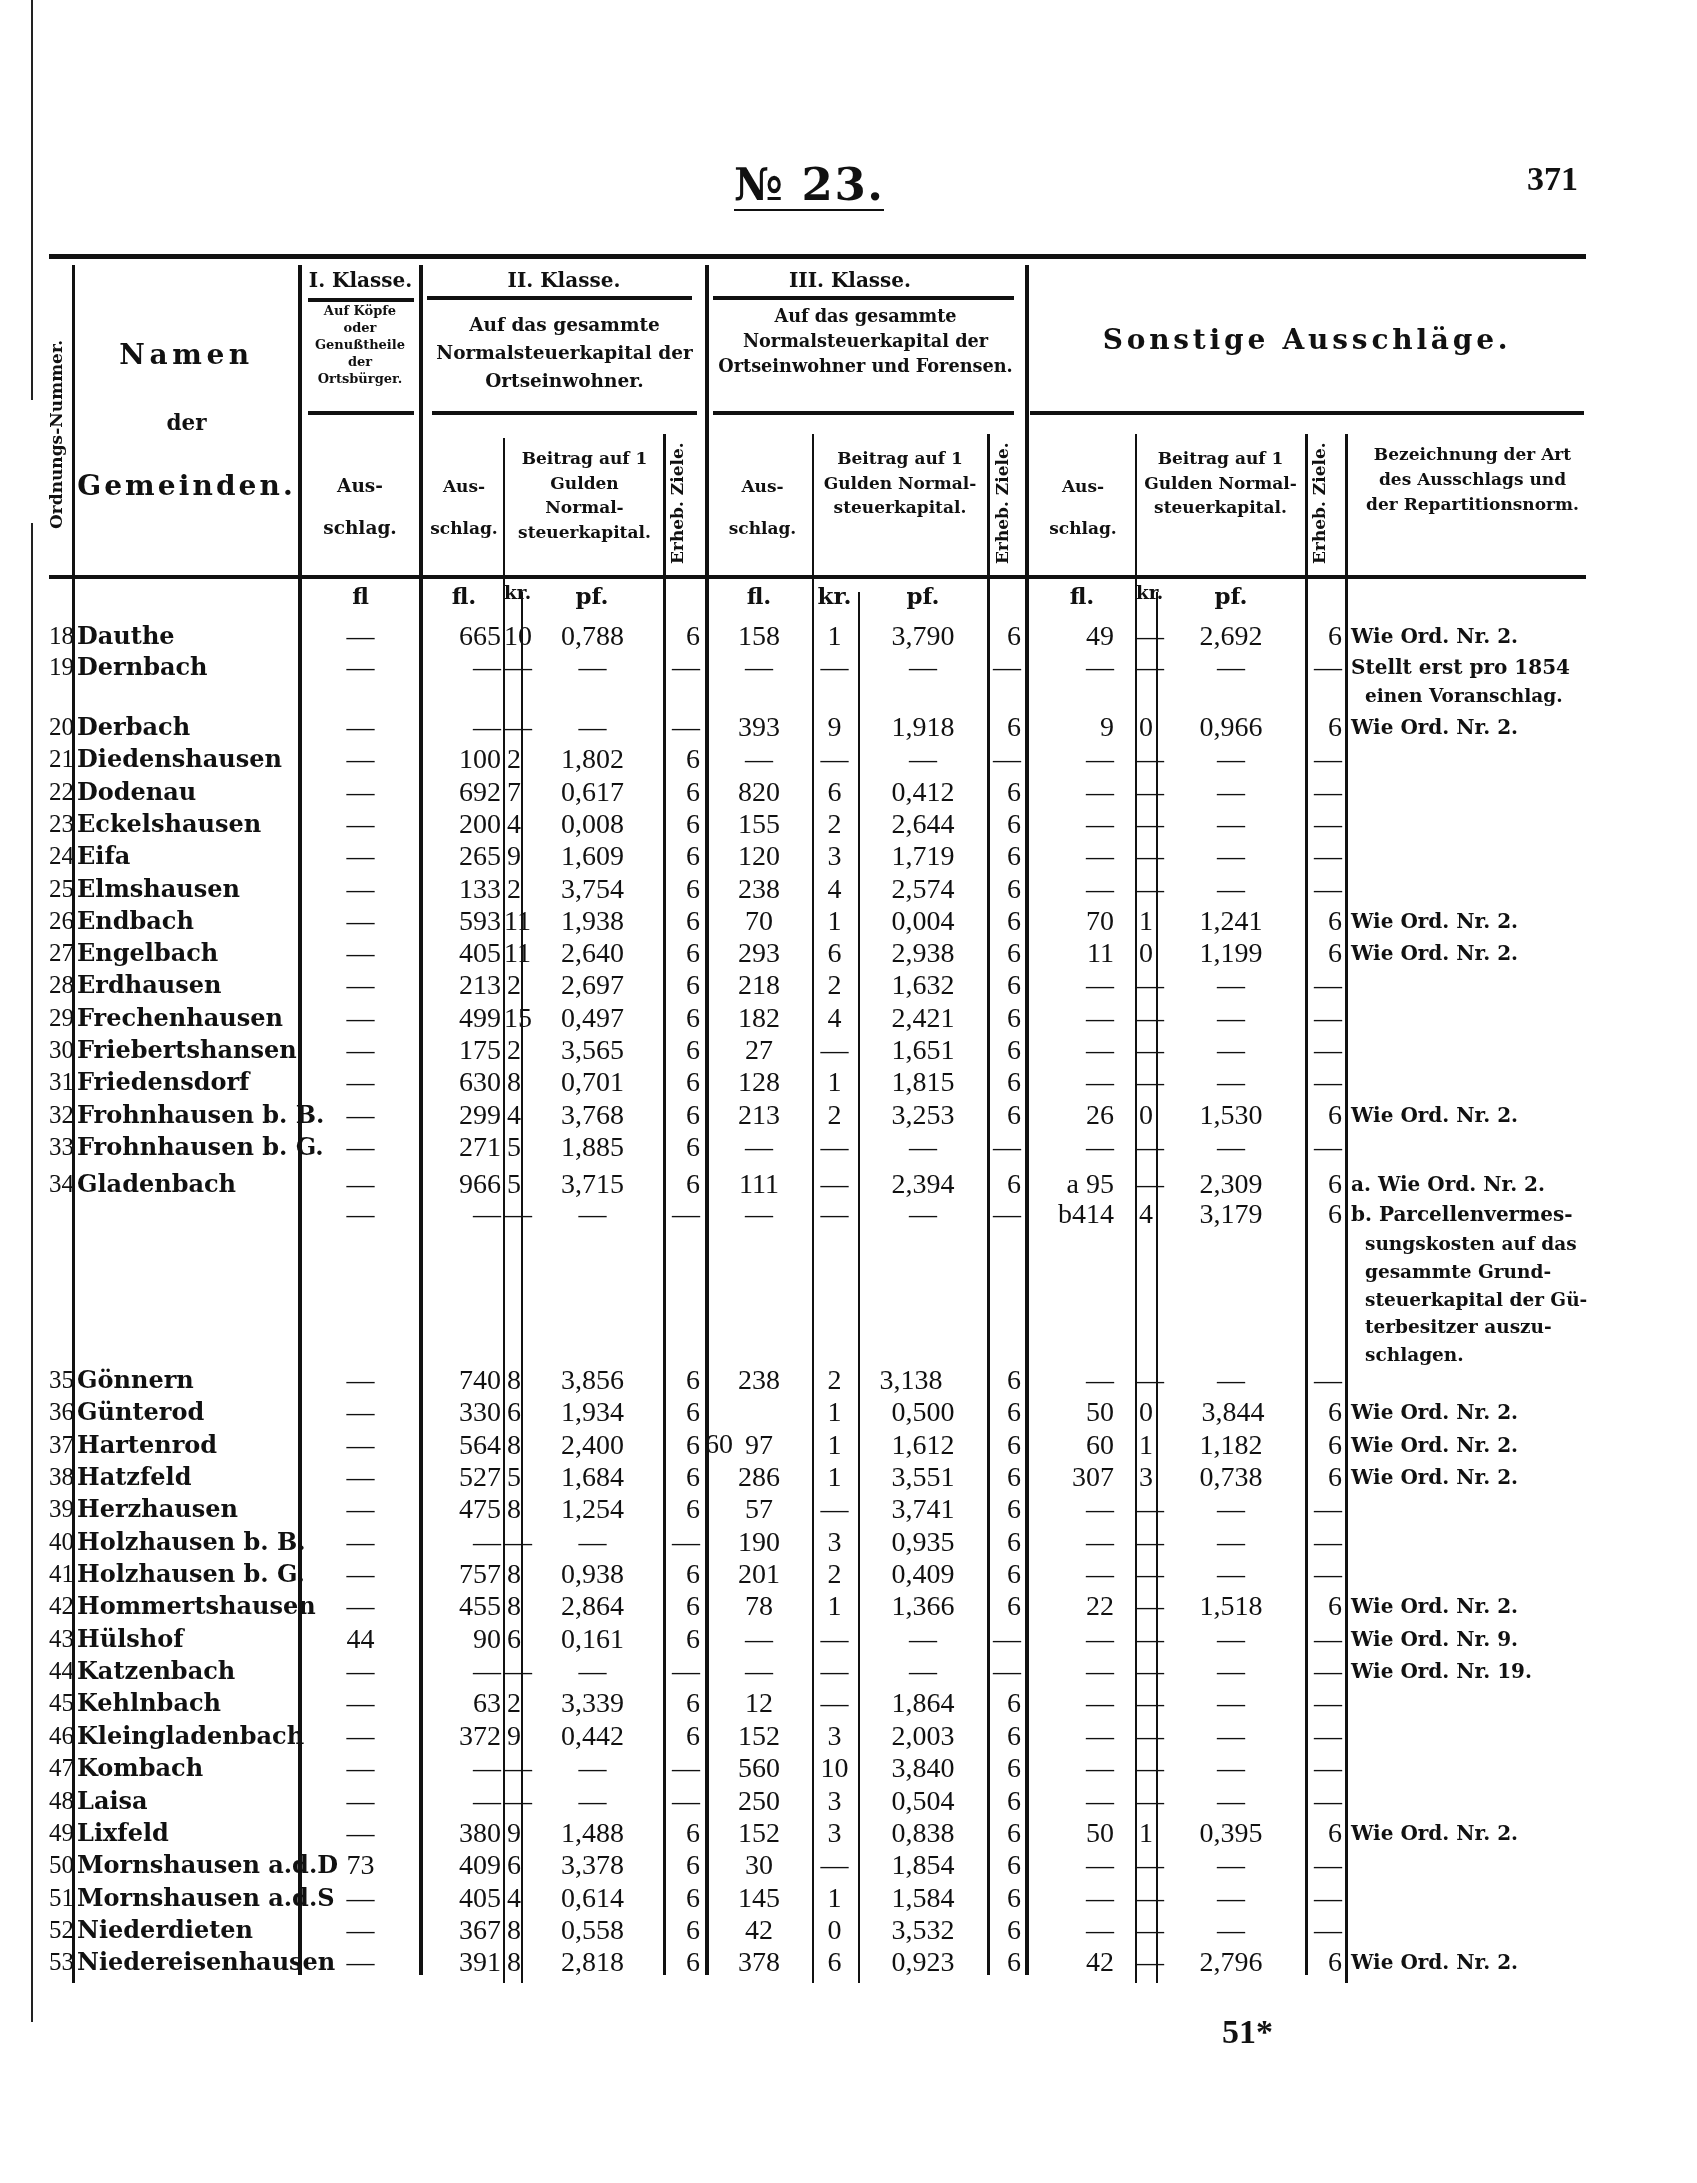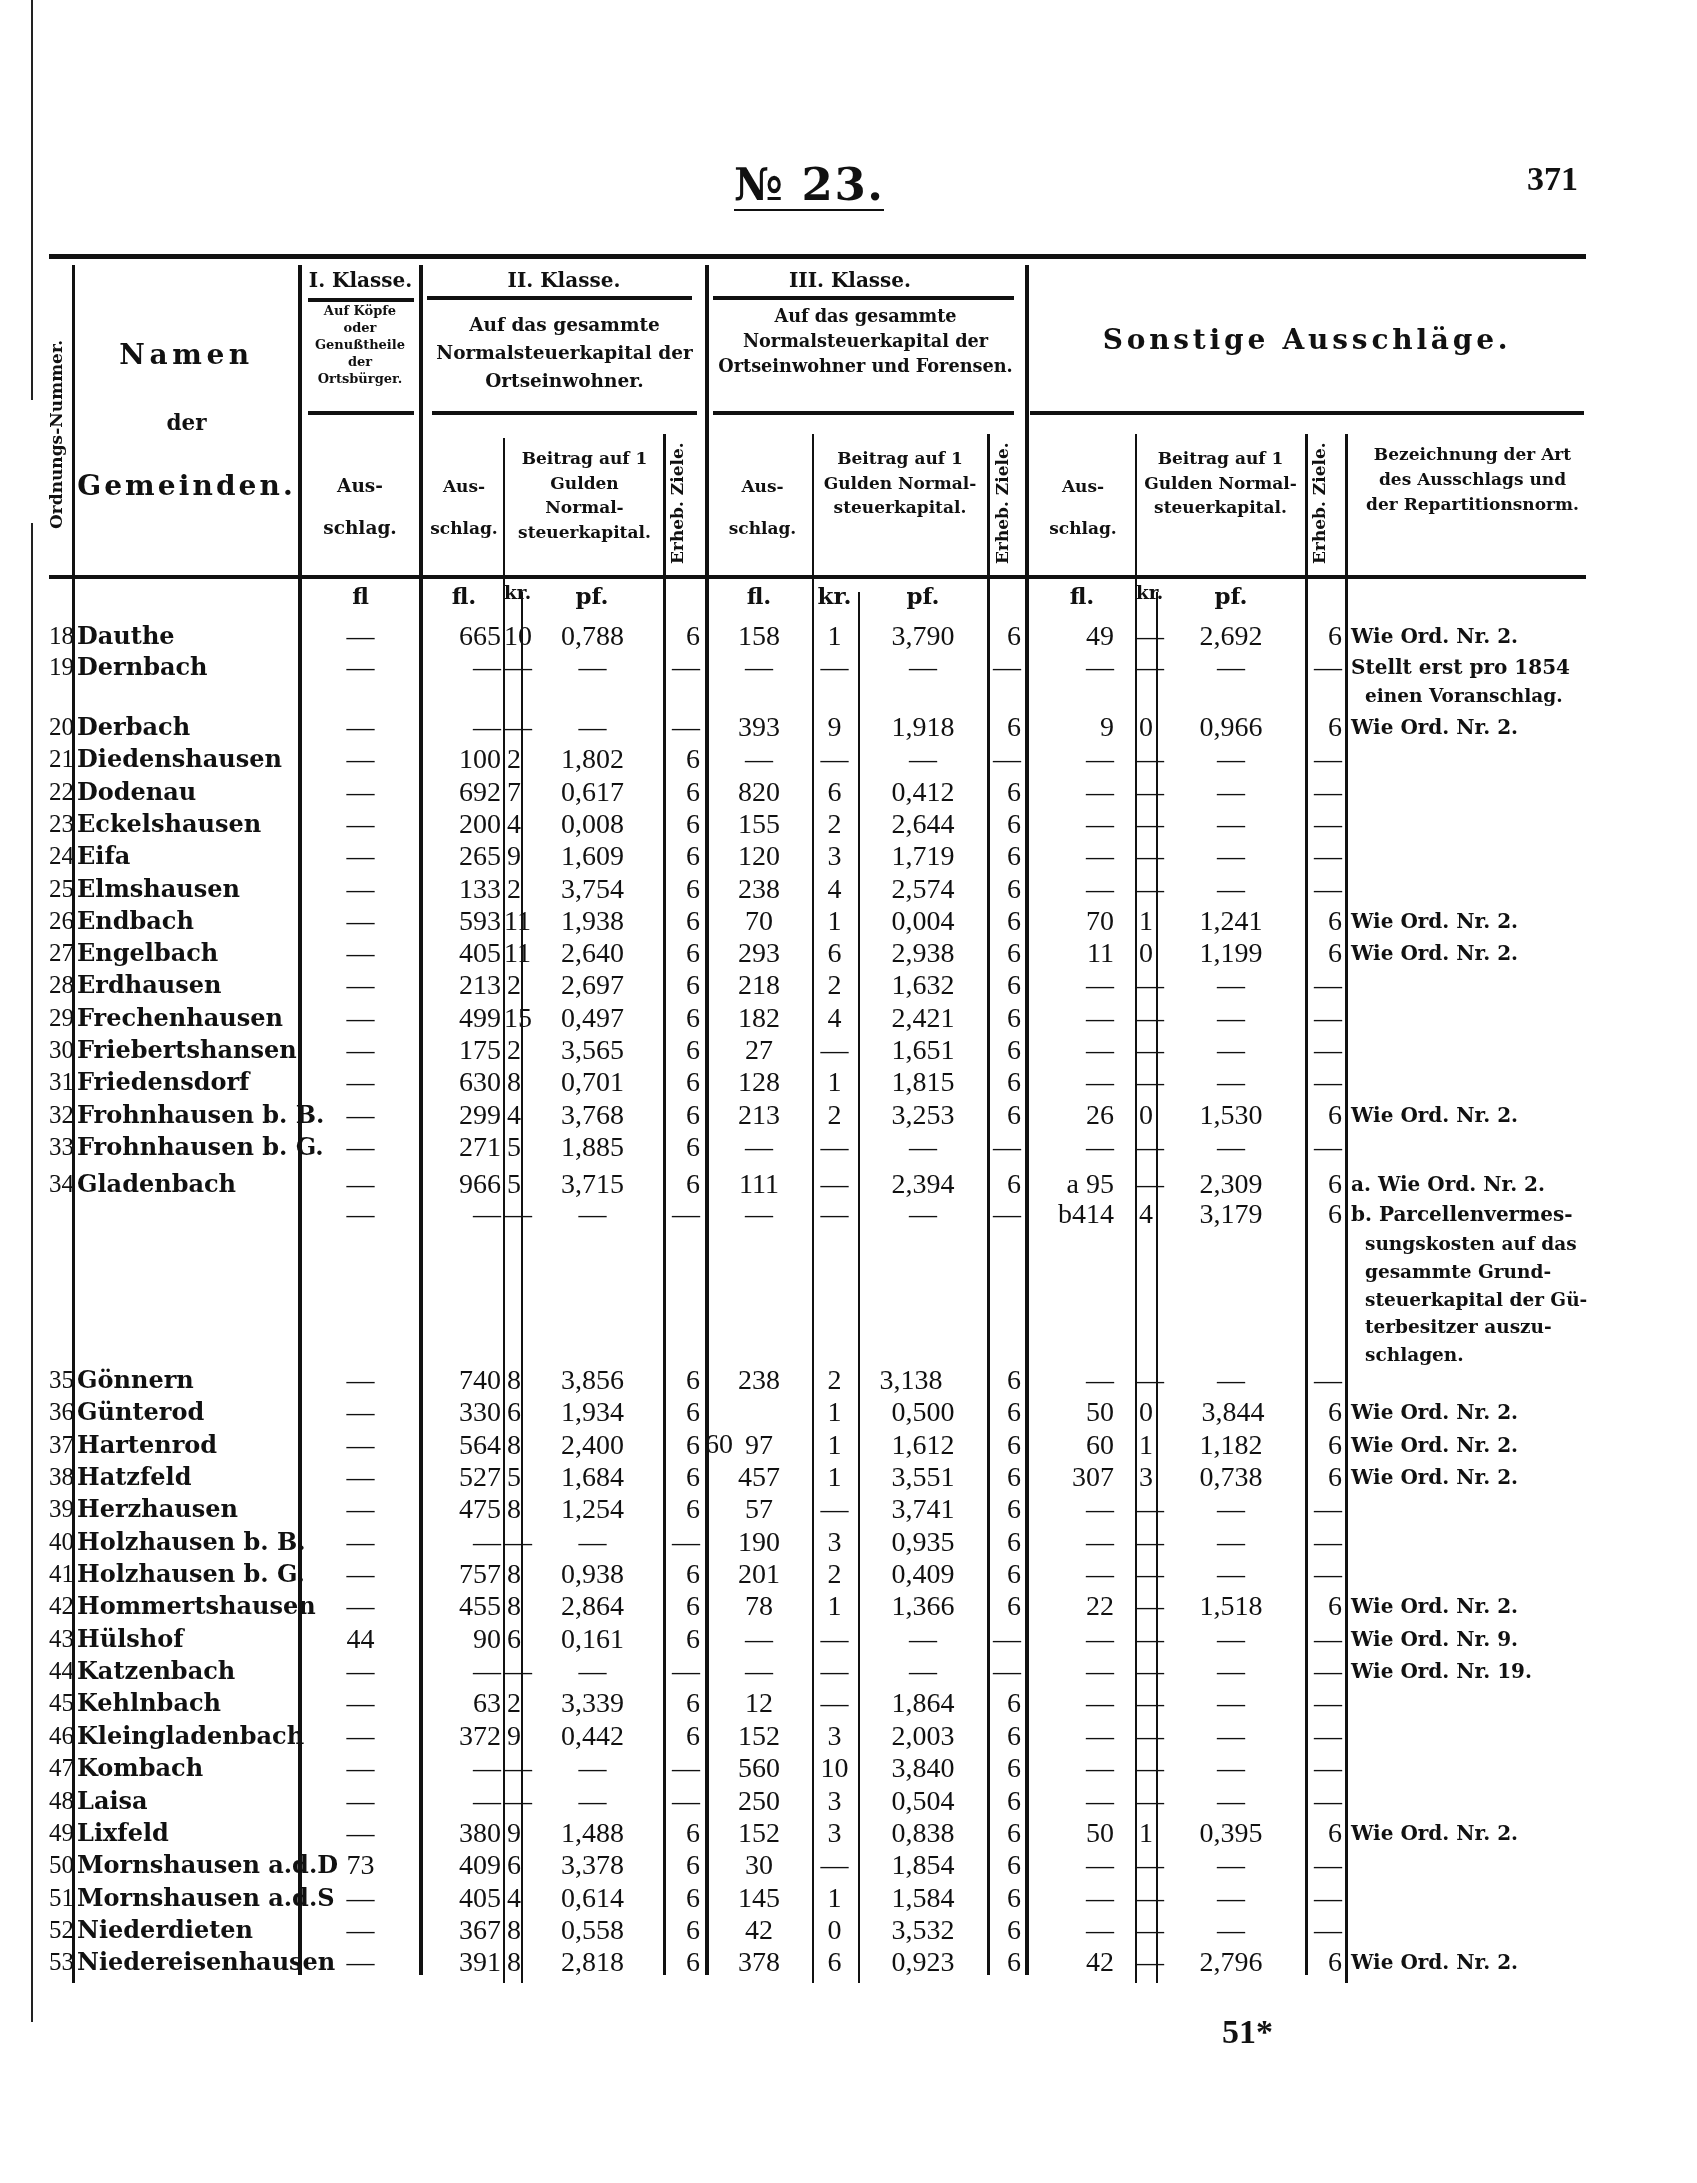--- a/index.html
+++ b/index.html
@@ -508,21 +508,21 @@
       <div class="c dots" style="left: 231px; width: 69px; font-size: 21.5px;"></div>
     </div>
     <div class="row" style="top: 1461px;">
       <div class="c r num" style="left: 49px; width: 23px;">38</div>
       <div class="c name" style="left: 77px; width: 219px;">Hatzfeld</div>
       <div class="c ctr" style="left: 302px; width: 117px;">—</div>
       <div class="c r" style="left: 427px; width: 74px;">527</div>
       <div class="c r" style="left: 504px; width: 17px;">5</div>
       <div class="c ctr" style="left: 524px; width: 137px;">1,684</div>
       <div class="c r" style="left: 666px; width: 34px;">6</div>
-      <div class="c ctr" style="left: 709px; width: 100px;">457</div>
+      <div class="c ctr" style="left: 709px; width: 100px;">286</div>
       <div class="c ctr" style="left: 813px; width: 43px;">1</div>
       <div class="c ctr" style="left: 859px; width: 128px;">3,551</div>
       <div class="c r" style="left: 990px; width: 31px;">6</div>
       <div class="c r" style="left: 1029px; width: 85px;">307</div>
       <div class="c ctr" style="left: 1136px; width: 20px;">3</div>
       <div class="c ctr" style="left: 1158px; width: 146px;">0,738</div>
       <div class="c r" style="left: 1307px; width: 35px;">6</div>
       <div class="c rem" style="left: 1351px; width: 238px;">Wie Ord. Nr. 2.</div>
       <div class="c dots" style="left: 231px; width: 69px; font-size: 21.5px;"></div>
     </div>

